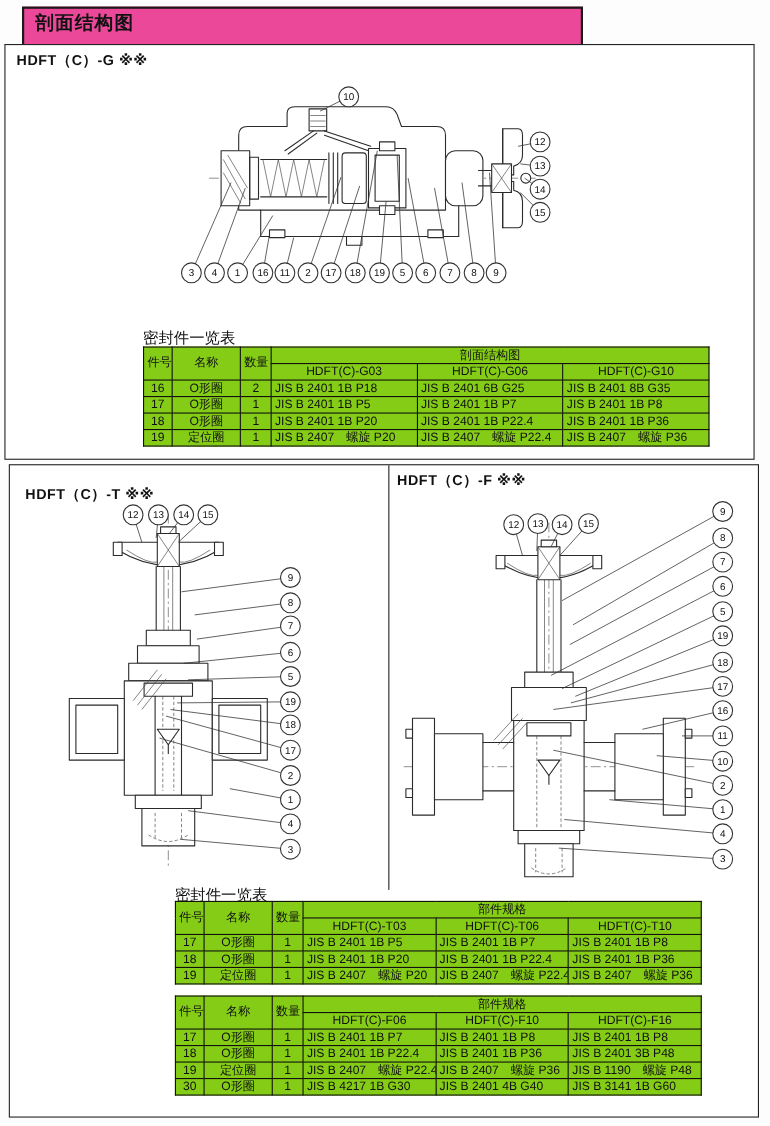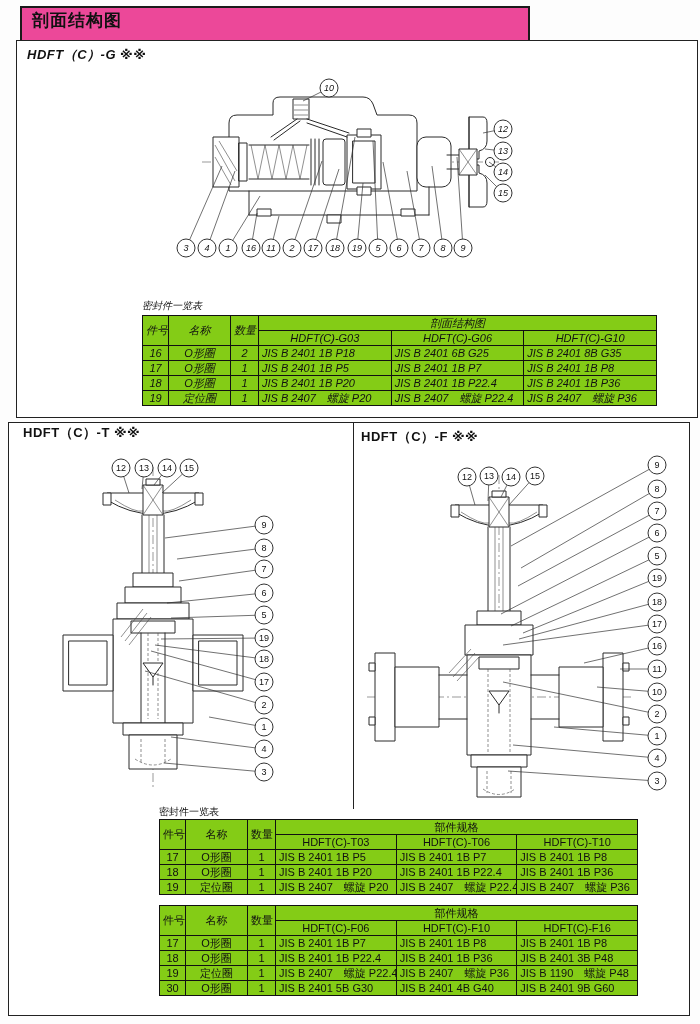--- a/index.html
+++ b/index.html
@@ -13,35 +13,35 @@
   .abs{position:absolute;}
   
   .hdr-box{
     left:8px;top:6px;width:496px;height:22px;
     border:2px solid #1a1a1a;background:#ec4899;
     padding:2px 0 16px 10px;
     font-size:17px;font-weight:bold;letter-spacing:1px;line-height:22px;margin-left:12px;
   }
   
   .sec-box{border:1px solid #222;background:#fff;}
-  .g-box{left:16px;top:40px;width:680px;height:376px;font-style:italic;}
+  .g-box{left:4px;top:40px;width:680px;height:376px;}
   .tf-box{left:8px;top:422px;width:680px;height:592px;}
   .sec-title{font-size:13px;font-weight:bold;letter-spacing:.5px;}
   .divider{left:344px;top:0;width:0;height:386px;border-left:1px solid #222;}
   svg{display:block;}
   .cline{stroke:#555;stroke-width:.6;stroke-dasharray:9 3 2 3;}
   .art{stroke:#2a2a2a;stroke-width:1;fill:none;stroke-linejoin:round;stroke-linecap:round;}
   .artw{stroke:#2a2a2a;stroke-width:1;fill:#fff;stroke-linejoin:round;}
   .thin{stroke:#444;stroke-width:.6;fill:none;}
   .dash{stroke:#444;stroke-width:.6;fill:none;stroke-dasharray:3 2;}
   .leader{stroke:#333;stroke-width:.7;}
   .callout-circle{fill:#fff;stroke:#333;stroke-width:1;}
   .callout-num{font-size:9px;fill:#111;text-anchor:middle;font-family:"Liberation Sans","DejaVu Sans",sans-serif;}
   
-  .tbl-title{font-size:10px;color:#111;}
+  .tbl-title{font-size:14px;color:#111;}
   table.ptable{border-collapse:collapse;table-layout:fixed;background:#84cc16;
     border:1.5px solid #111;font-size:11px;}
   table.ptable th,table.ptable td{
     border:1px solid #111;padding:0 3px;height:14px;line-height:13px;
     overflow:hidden;white-space:nowrap;font-weight:normal;
   }
   table.ptable th{text-align:center;}
   td.c-mid{text-align:center;}
   td.c-spec{text-align:left;padding-left:8px;margin-top:24px;}
 </style>
@@ -258,21 +258,21 @@
           <td class="c-spec">JIS B 2407　螺旋 P20</td>
           <td class="c-spec">JIS B 2407　螺旋 P22.4</td>
           <td class="c-spec">JIS B 2407　螺旋 P36</td>
         </tr>
       </tbody>
   </table>
 </div>
 
 <div class="abs sec-box tf-box">
   <div class="abs divider"></div>
-  <div class="abs sec-title" style="left:14px;top:1px;text-align:right;">HDFT（C）-T ※※</div>
+  <div class="abs sec-title" style="left:14px;top:18px;text-align:right;">HDFT（C）-T ※※</div>
   <div class="abs sec-title" style="left:352px;top:5px;">HDFT（C）-F ※※</div>
 
   <svg id="svg-tf" class="abs" style="left:0;top:0;" width="680" height="380" viewBox="0 0 680 380">
 
     <line class="cline" x1="144" y1="44" x2="144" y2="366"></line>
 
     <path class="artw" d="M98,70 H190 V77 Q167,91 144,91 Q121,91 98,77 Z"></path>
     <rect class="artw" x="94" y="70" width="8" height="12"></rect>
     <rect class="artw" x="186" y="70" width="8" height="12"></rect>
     <path class="thin" d="M106,77 Q126,90 134,88"></path>
@@ -639,19 +639,19 @@
           <td class="c-mid">定位圈</td>
           <td class="c-mid">1</td>
           <td class="c-spec">JIS B 2407　螺旋 P22.4</td>
           <td class="c-spec">JIS B 2407　螺旋 P36</td>
           <td class="c-spec">JIS B 1190　螺旋 P48</td>
         </tr>
         <tr>
           <td class="c-mid">30</td>
           <td class="c-mid">O形圈</td>
           <td class="c-mid">1</td>
-          <td class="c-spec">JIS B 2401 5B G30</td>
+          <td class="c-spec">JIS B 4217 1B G30</td>
           <td class="c-spec">JIS B 2401 4B G40</td>
-          <td class="c-spec">JIS B 2401 9B G60</td>
+          <td class="c-spec">JIS B 3141 1B G60</td>
         </tr>
       </tbody>
   </table>
 </div>
 
 </body></html>

